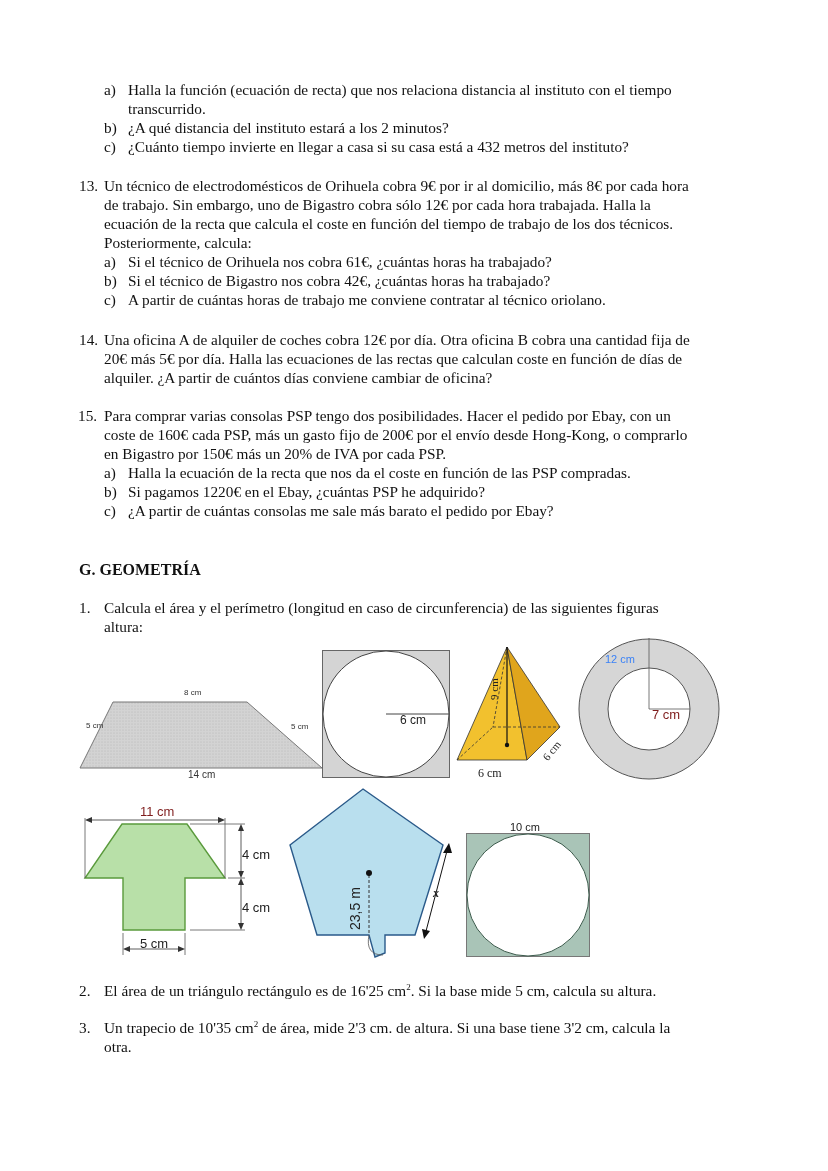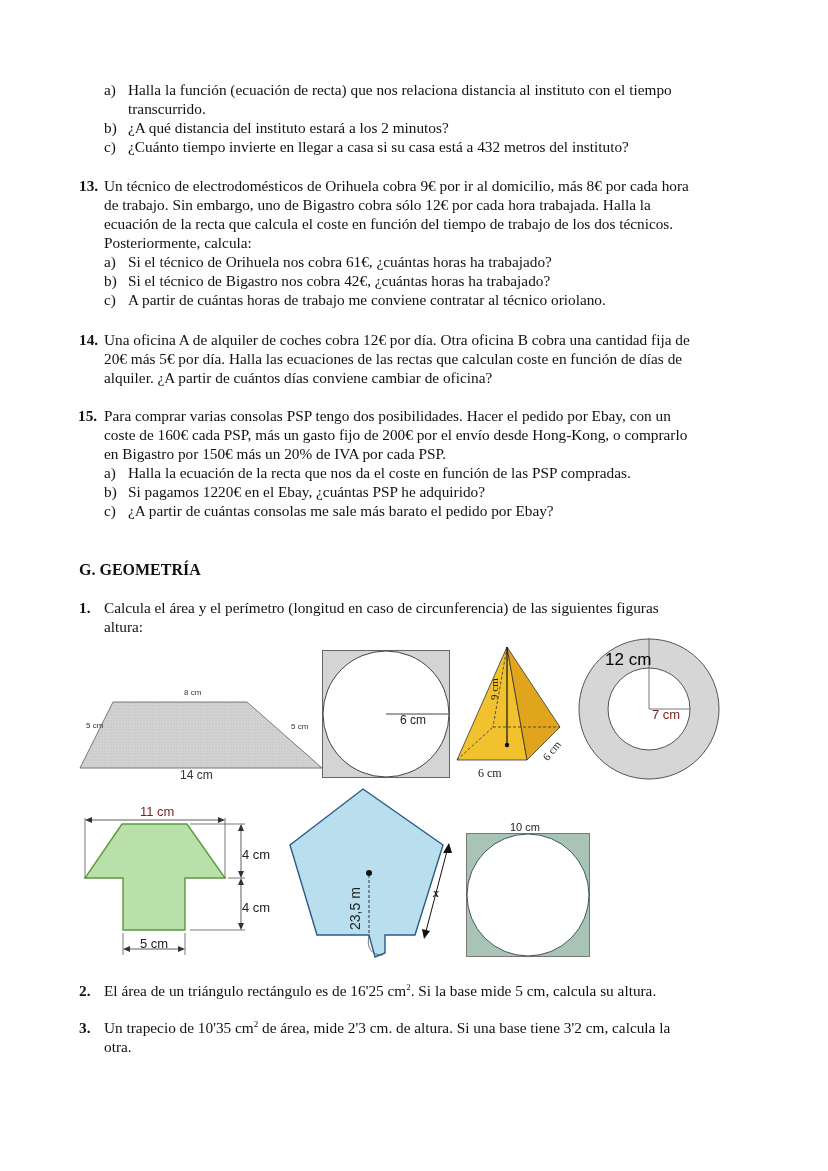--- a/index.html
+++ b/index.html
@@ -2,21 +2,21 @@
 <html><head>
 <meta charset="utf-8">
 <style>
   html, body { margin: 0; padding: 0; background: #ffffff; }
   body {
     width: 828px; height: 1171px; position: relative; overflow: hidden;
     font-family: "Liberation Serif", "DejaVu Serif", serif;
     color: #111; font-size: 15.3px; line-height: 19px;
   }
   .line { position: absolute; white-space: nowrap; }
-  .num { font-weight: bold; }
+  .num { font-weight: normal; }
   .sub { position: absolute; white-space: nowrap; }
   .heading { position: absolute; font-weight: bold; font-size: 16px; white-space: nowrap; }
   sup { font-size: 9px; line-height: 0; vertical-align: super; }
   svg { position: absolute; overflow: visible; }
   .fig-sans { font-family: "Liberation Sans", "DejaVu Sans", sans-serif; }
 </style>
 </head>
 <body>
 
 <div>
@@ -76,21 +76,21 @@
     <pattern id="dots" width="3" height="3" patternUnits="userSpaceOnUse">
       <rect width="3" height="3" fill="#d3d3d3"></rect>
       <circle cx="1" cy="1" r="0.6" fill="#b5b5b5"></circle>
     </pattern>
   </defs>
   <polygon points="33,12 167,12 242,78 0,78" fill="url(#dots)" stroke="#777" stroke-width="1"></polygon>
 </svg>
 <span class="line fig-sans" style="left:184px;top:688px;font-size:8px;line-height:10px;color:#333">8 cm</span>
 <span class="line fig-sans" style="left:86px;top:721px;font-size:8px;line-height:10px;color:#333">5 cm</span>
 <span class="line fig-sans" style="left:291px;top:722px;font-size:8px;line-height:10px;color:#333">5 cm</span>
-<span class="line fig-sans" style="left:180px;top:770px;font-size:12px;line-height:10px;color:#333">14 cm</span>
+<span class="line fig-sans" style="left:188px;top:770px;font-size:10px;line-height:10px;color:#333">14 cm</span>
 
 <svg style="left:322px;top:650px" width="128" height="128" viewBox="0 0 128 128">
   <rect x="0.5" y="0.5" width="127" height="127" fill="#d4d4d4" stroke="#666" stroke-width="1"></rect>
   <circle cx="64" cy="64" r="63" fill="#fff" stroke="#444" stroke-width="1"></circle>
   <line x1="64" y1="64" x2="127" y2="64" stroke="#444" stroke-width="1"></line>
 </svg>
 <span class="line fig-sans" style="left:400px;top:713px;font-size:12px;line-height:14px;color:#222">6 cm</span>
 
 <svg style="left:455px;top:645px" width="115" height="130" viewBox="0 0 115 130">
   <polygon points="52,2 2,115 72,115" fill="#f2c12e" stroke="#333" stroke-width="0.8"></polygon>
@@ -104,21 +104,21 @@
 <span class="line" style="left:488px;top:700px;font-size:11px;line-height:12px;transform:rotate(-90deg);transform-origin:left top;color:#222">9 cm</span>
 <span class="line" style="left:478px;top:766px;font-size:12px;line-height:14px;color:#222">6 cm</span>
 <span class="line" style="left:540px;top:755px;font-size:11px;line-height:12px;transform:rotate(-50deg);transform-origin:left top;color:#222">6 cm</span>
 
 <svg style="left:578px;top:638px" width="142" height="142" viewBox="0 0 142 142">
   <circle cx="71" cy="71" r="70" fill="#d6d6d6" stroke="#555" stroke-width="1"></circle>
   <circle cx="71" cy="71" r="41" fill="#fff" stroke="#555" stroke-width="1"></circle>
   <line x1="71" y1="0" x2="71" y2="71" stroke="#555" stroke-width="0.8"></line>
   <line x1="71" y1="71" x2="112" y2="71" stroke="#555" stroke-width="0.8"></line>
 </svg>
-<span class="line fig-sans" style="left:605px;top:652px;font-size:17px;line-height:15px;color:#000000">12 cm</span>
+<span class="line fig-sans" style="left:605px;top:652px;font-size:11px;line-height:15px;color:#3b82f6">12 cm</span>
 <span class="line fig-sans" style="left:652px;top:707px;font-size:13px;line-height:15px;color:#7f1d1d">7 cm</span>
 
 <svg style="left:80px;top:800px" width="200" height="160" viewBox="0 0 200 160">
   <polygon points="42,24 107,24 145,78 105,78 105,130 43,130 43,78 5,78" fill="#b8e0a8" stroke="#5a9a3c" stroke-width="1.4"></polygon>
   <line x1="5" y1="18" x2="5" y2="78" stroke="#555" stroke-width="0.8"></line>
   <line x1="145" y1="18" x2="145" y2="78" stroke="#555" stroke-width="0.8"></line>
   <line x1="10" y1="20" x2="140" y2="20" stroke="#333" stroke-width="0.8"></line>
   <polygon points="5,20 12,17 12,23" fill="#333"></polygon>
   <polygon points="145,20 138,17 138,23" fill="#333"></polygon>
   <line x1="110" y1="24" x2="165" y2="24" stroke="#555" stroke-width="0.8"></line>

